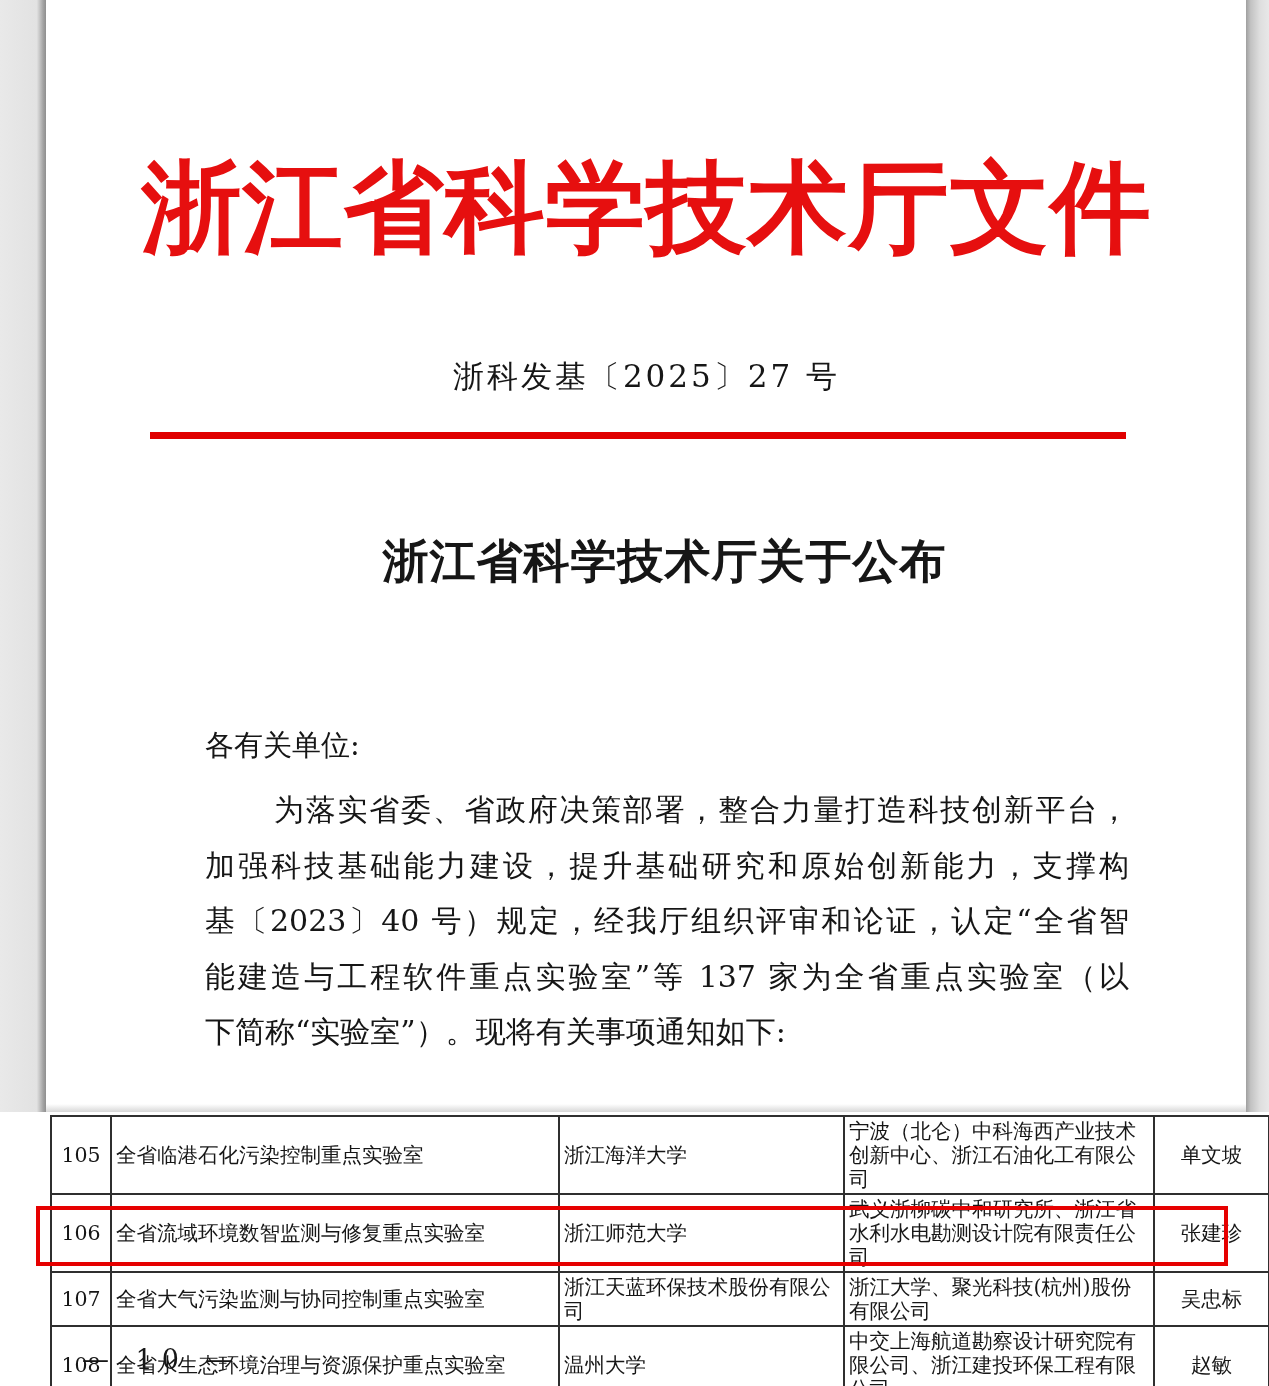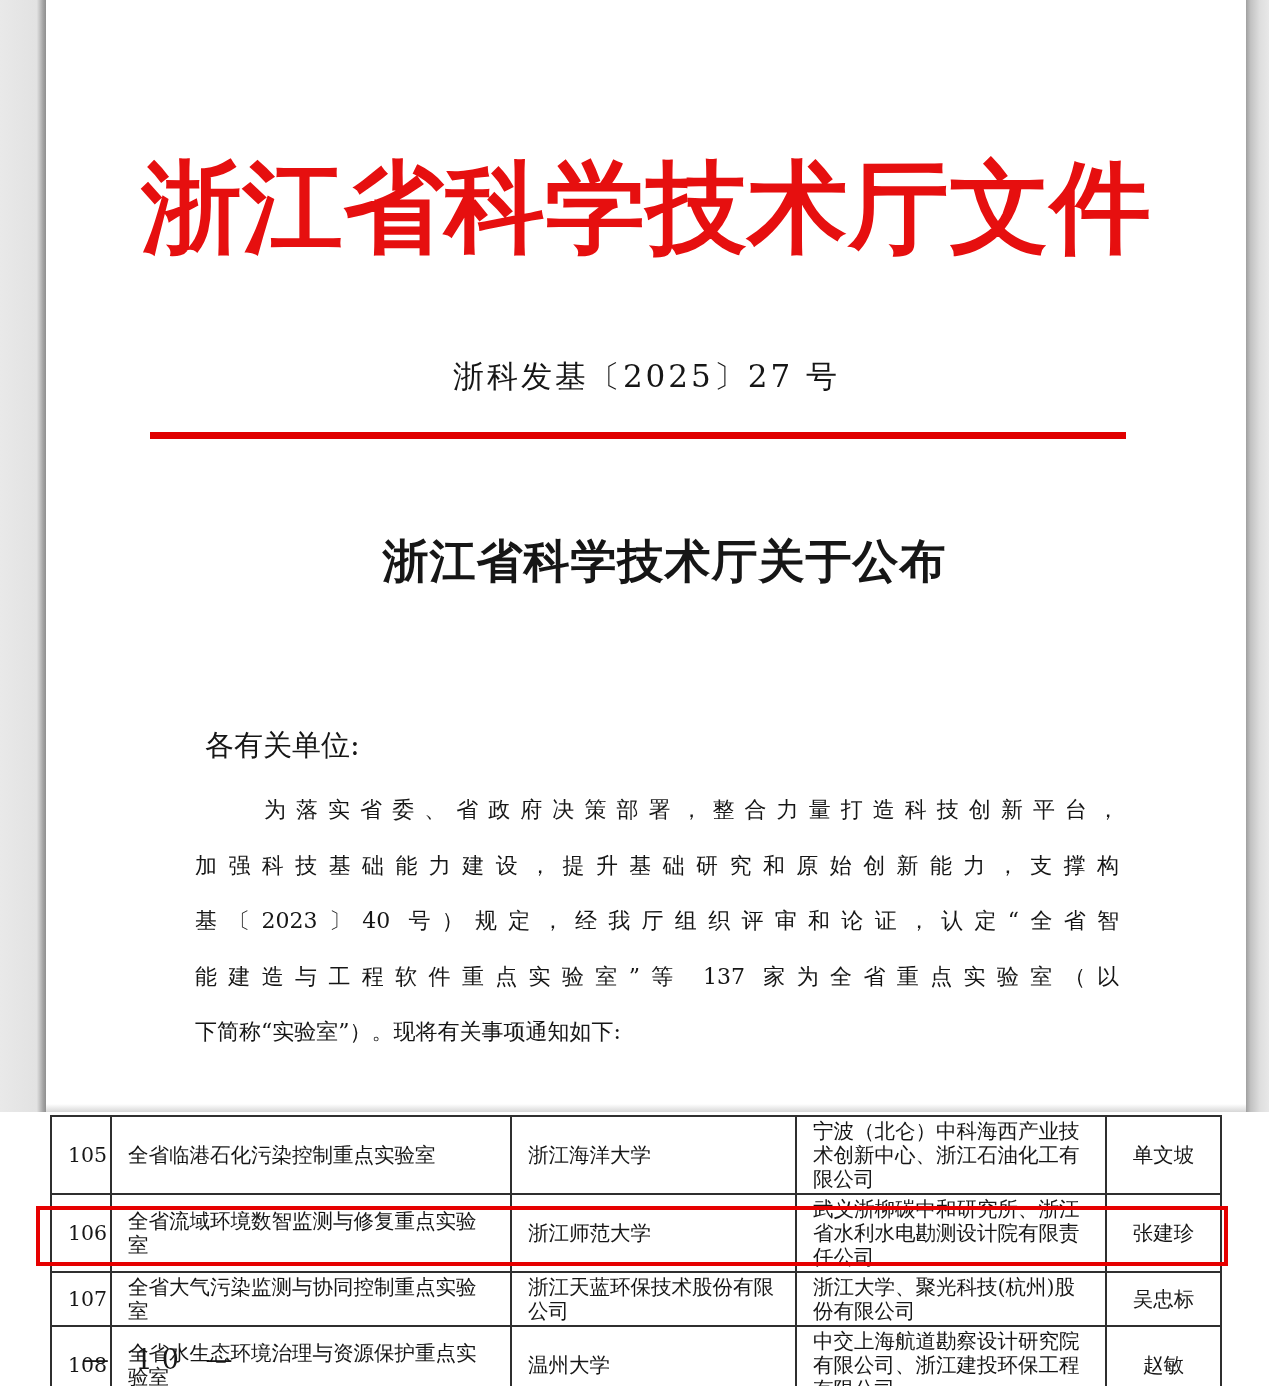--- a/index.html
+++ b/index.html
@@ -44,48 +44,48 @@
     text-align: center;
     font-size: 46px; font-weight: bold; line-height: 67px;
     letter-spacing: 1px;
     padding-left: 36px;
   }
   .salutation {
     position: absolute; left: 205px; top: 726px;
     font-size: 29px;
   }
   .body-text {
-    position: absolute; left: 195px; top: 782px; width: 924px;
-    font-size: 22px;
+    position: absolute; left: 205px; top: 782px; width: 924px;
+    font-size: 30px;
   }
   .body-text .line {
     display: block; height: 55.5px; line-height: 55.5px;
     white-space: nowrap;
     text-align: justify; text-align-last: justify;
   }
   .body-text .line.indent { text-indent: 69px; }
   .body-text .line.last { text-align-last: left; }
 
   table.results {
     position: absolute; left: 50px; top: 1115px;
     width: 1170px; border-collapse: collapse;
     table-layout: fixed;
     font-size: 20.5px;
     background: #ffffff;
   }
   table.results td {
     border: 2px solid #2f2f2f;
-    padding: 2px 16px;
+    padding: 2px 4px;
     height: 49px;
     line-height: 24px;
     vertical-align: middle;
     overflow: hidden;
   }
   td.c-num   { width: 60px;  text-align: center; }
-  td.c-lab   { width: 400px; padding-left: 15px; }
+  td.c-lab   { width: 448px; padding-left: 15px; }
   td.c-inst  { width: 285px; padding-left: 14px; }
   td.c-part  { width: 310px; }
   td.c-name  { width: 115px; text-align: center; }
 
   .highlight-box {
     position: absolute; left: 36px; top: 1206px;
     width: 1192px; height: 60px;
     border: 4px solid #e60000;
     pointer-events: none;
   }

